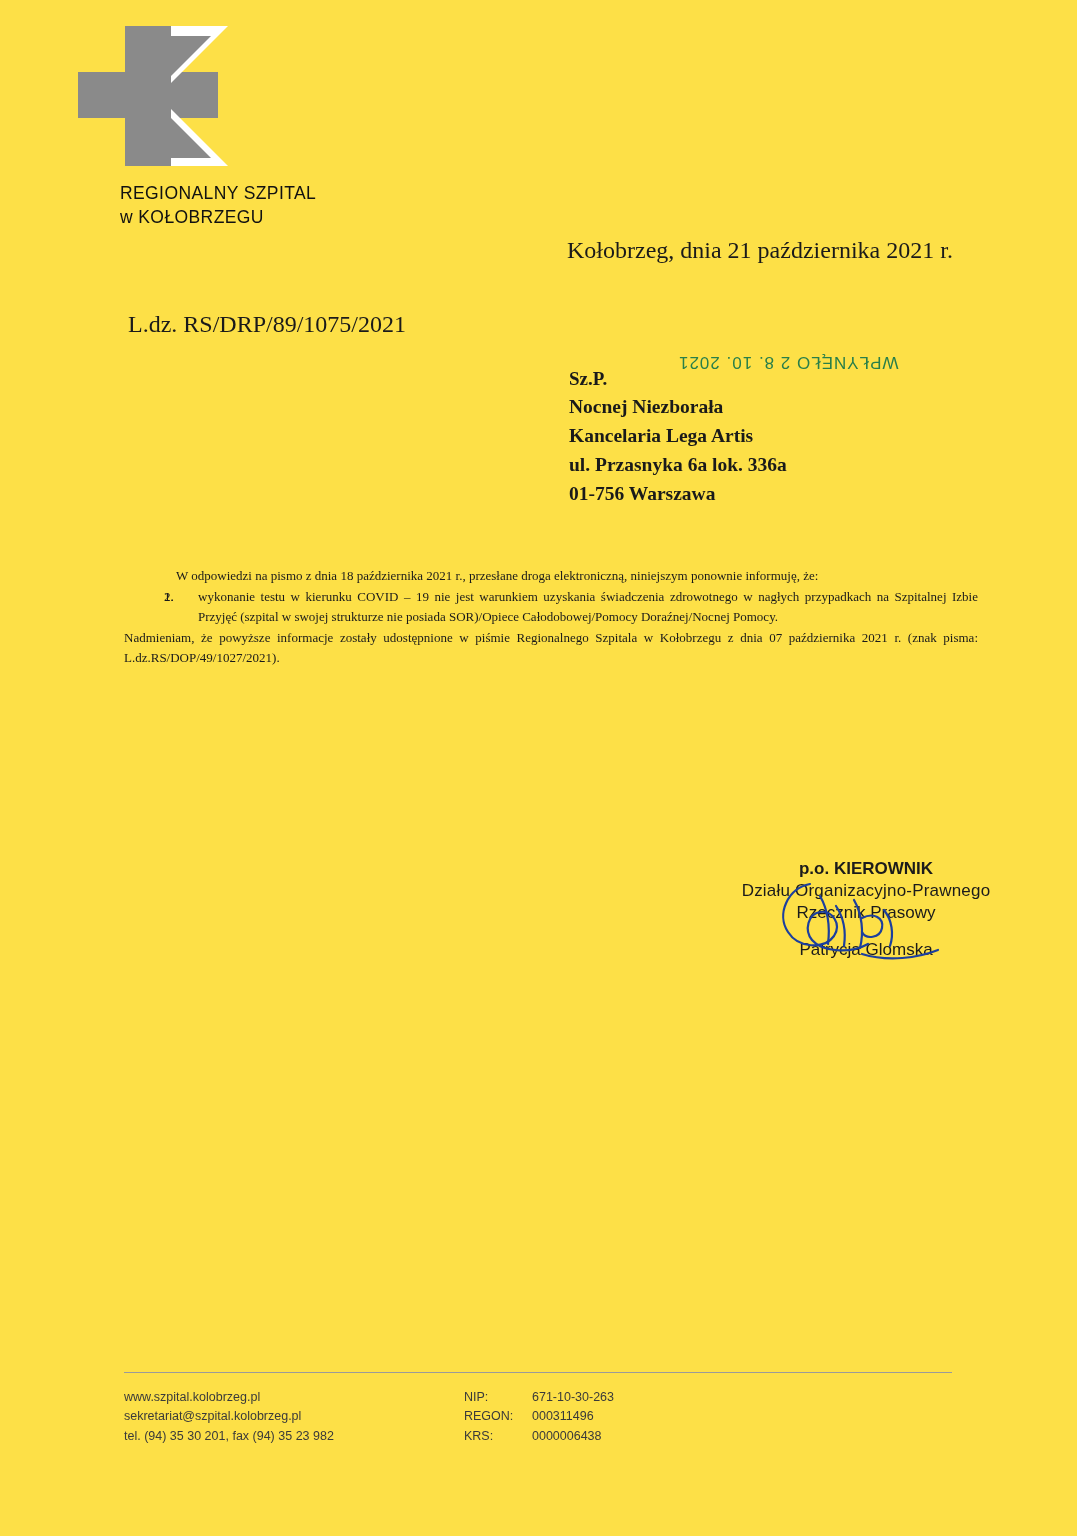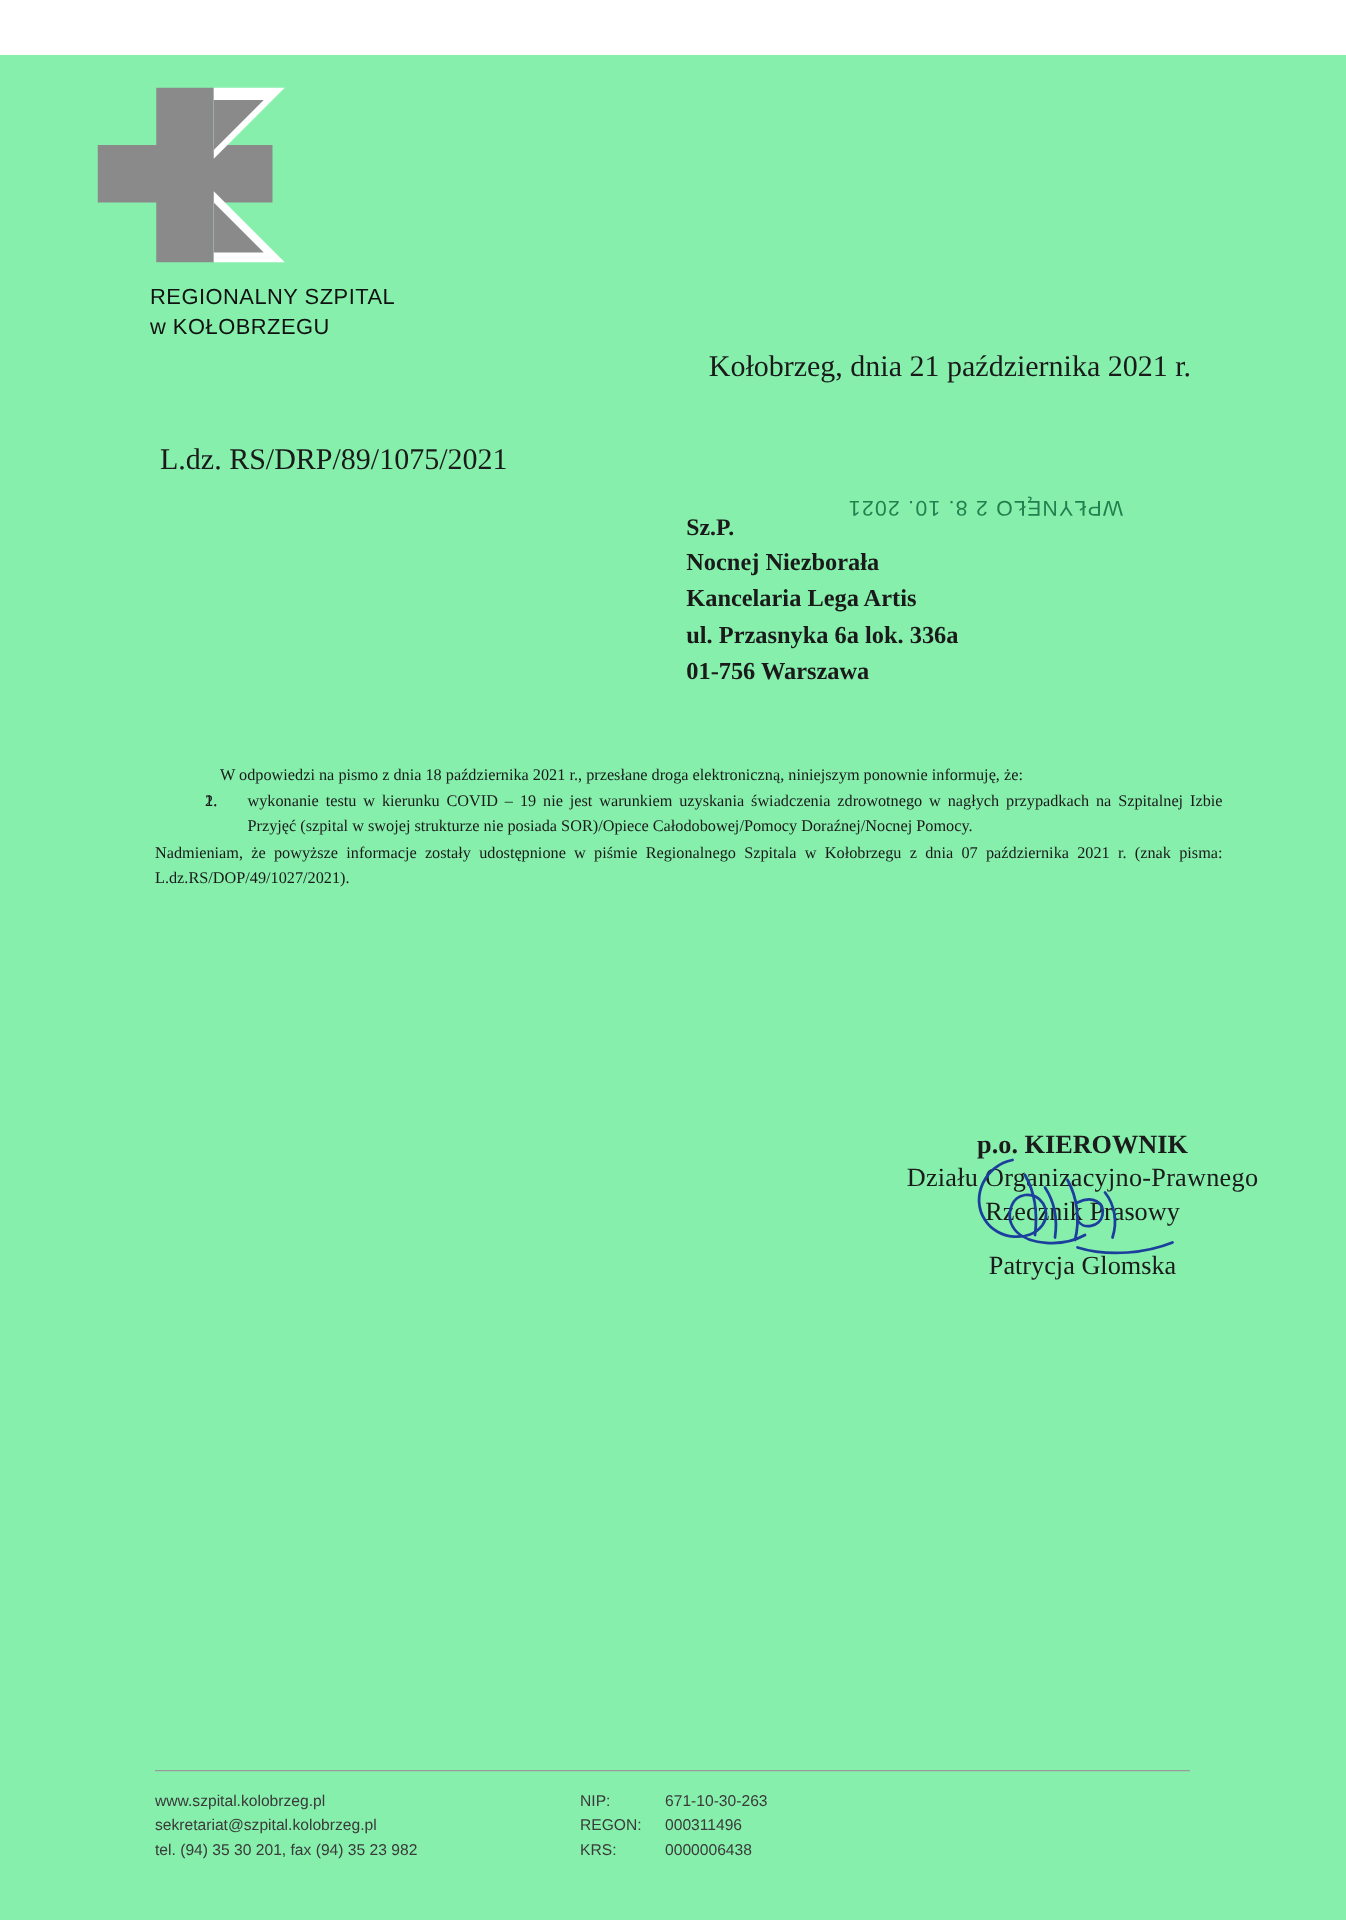--- a/index.html
+++ b/index.html
@@ -12,22 +12,21 @@
     height: 1536px;
     position: relative;
     font-family: "Liberation Serif", serif;
     color: #1a1a1a;
     overflow: hidden;
   }
 
   .page {
     position: absolute;
     inset: 0;
-    background: #86efac;
-    margin-top: 44px;
+    background: #fde047;
   }
 
   
   .logo-wrap {
     position: absolute;
     left: 78px;
     top: 26px;
     width: 150px;
     height: 140px;
   }
@@ -65,21 +64,21 @@
     position: absolute;
     left: 128px;
     top: 311px;
     font-size: 24px;
     white-space: nowrap;
   }
 
   
   .addressee {
     position: absolute;
-    left: 549px;
+    left: 569px;
     top: 365px;
     font-size: 19.5px;
     line-height: 1.48;
   }
   .addressee .salut {
     font-weight: 700;
     font-size: 19px;
   }
   .addressee .bold {
     font-weight: 700;
@@ -132,22 +131,22 @@
 
   .para-tail { margin-top: 2px; }
 
   
   .signature {
     position: absolute;
     left: 716px;
     top: 858px;
     width: 300px;
     text-align: center;
-    font-family: Liberation Serif, serif;
-    font-size: 21px;
+    font-family: Liberation Sans, sans-serif;
+    font-size: 17px;
     line-height: 1.28;
     color: #1b1b1b;
   }
   .signature .l1 { font-weight: 600; }
   .signature .l2 { letter-spacing: 0.2px; }
   .signature .l3 { }
   .signature .l4 { margin-top: 16px; }
 
   .sig-ink {
     position: absolute;

